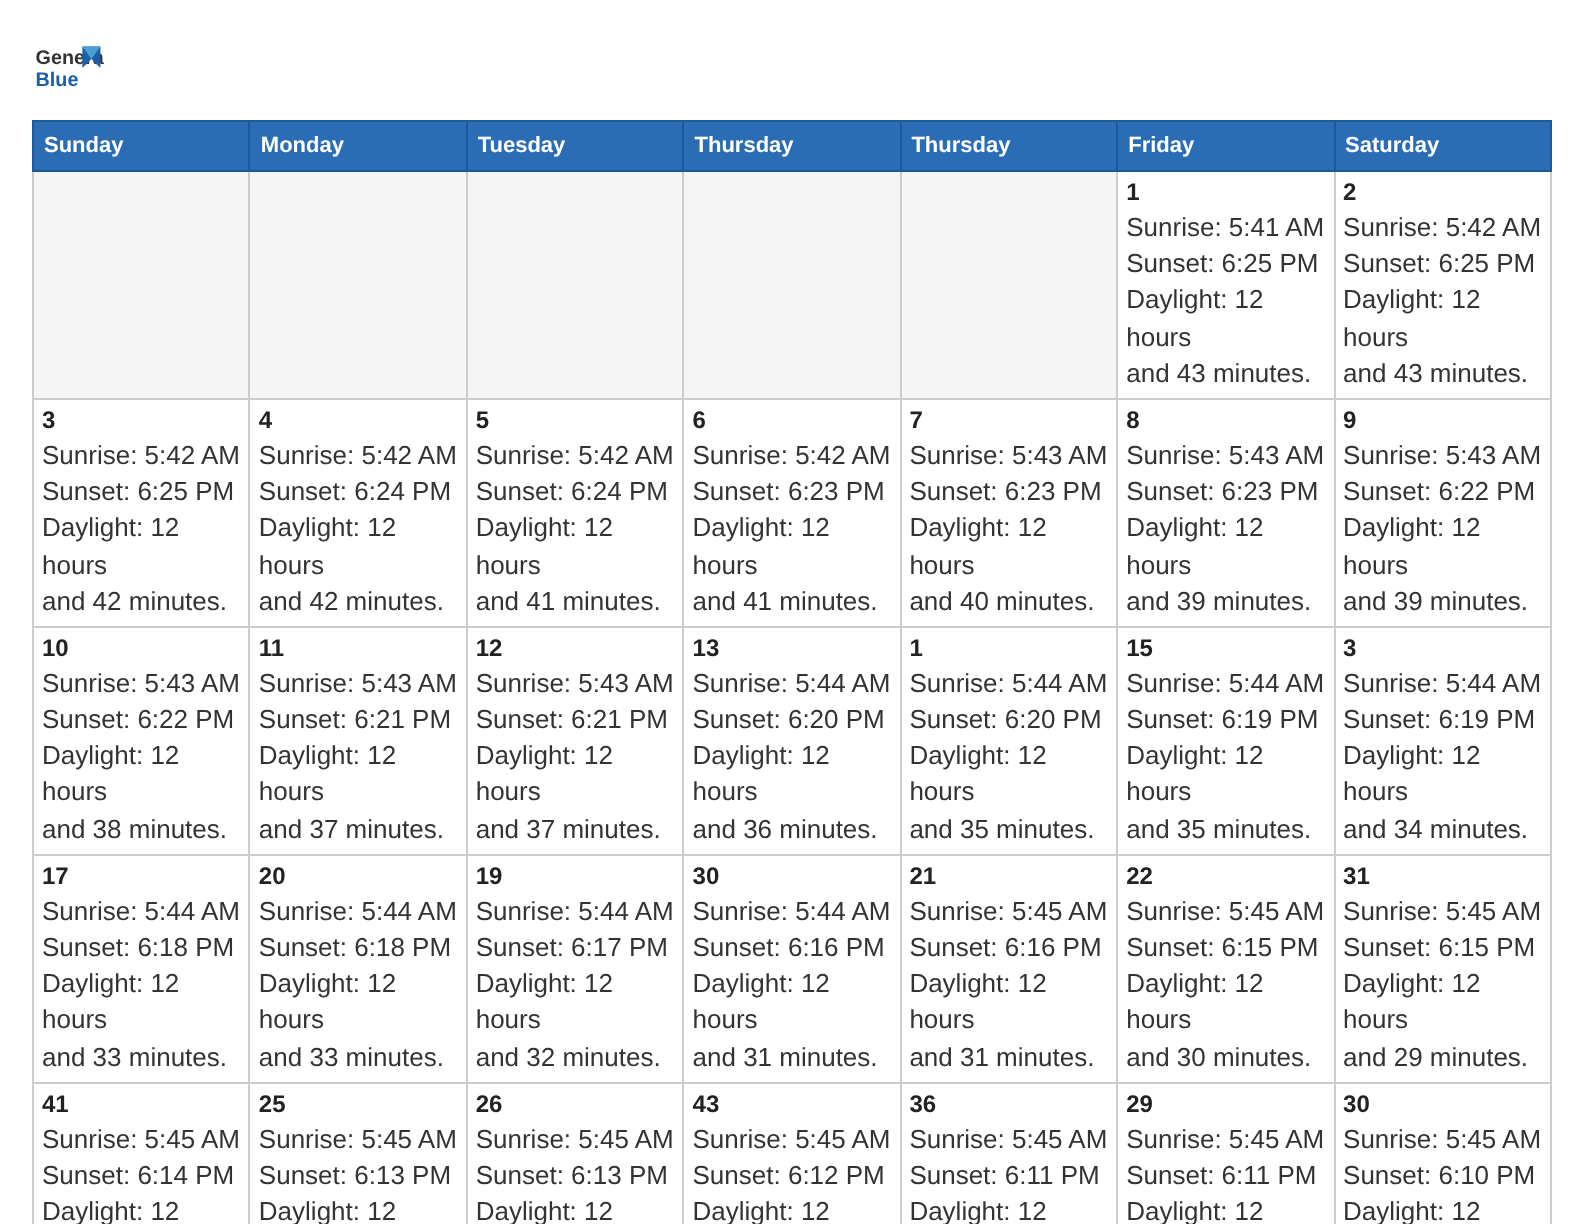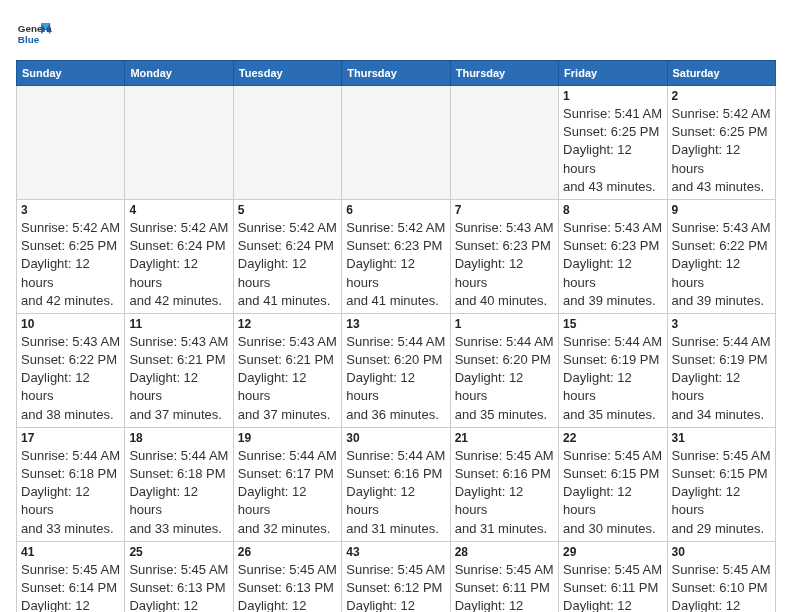--- a/index.html
+++ b/index.html
@@ -236,21 +236,21 @@
       </tr>
       <tr>
         <td>
           <span class="day-number">17</span>
           <div class="day-info" style="white-space: pre-line;">Sunrise: 5:44 AM
 Sunset: 6:18 PM
 Daylight: 12 hours
 and 33 minutes.</div>
         </td>
         <td>
-          <span class="day-number">18</span>
+          <span class="day-number">20</span>
           <div class="day-info" style="white-space: pre-line;">Sunrise: 5:44 AM
 Sunset: 6:18 PM
 Daylight: 12 hours
 and 33 minutes.</div>
         </td>
         <td>
           <span class="day-number">19</span>
           <div class="day-info" style="white-space: pre-line;">Sunrise: 5:44 AM
 Sunset: 6:17 PM
 Daylight: 12 hours
@@ -308,21 +308,21 @@
 and 27 minutes.</div>
         </td>
         <td>
           <span class="day-number">43</span>
           <div class="day-info" style="white-space: pre-line;">Sunrise: 5:45 AM
 Sunset: 6:12 PM
 Daylight: 12 hours
 and 26 minutes.</div>
         </td>
         <td>
-          <span class="day-number">28</span>
+          <span class="day-number">36</span>
           <div class="day-info" style="white-space: pre-line;">Sunrise: 5:45 AM
 Sunset: 6:11 PM
 Daylight: 12 hours
 and 26 minutes.</div>
         </td>
         <td>
           <span class="day-number">29</span>
           <div class="day-info" style="white-space: pre-line;">Sunrise: 5:45 AM
 Sunset: 6:11 PM
 Daylight: 12 hours

